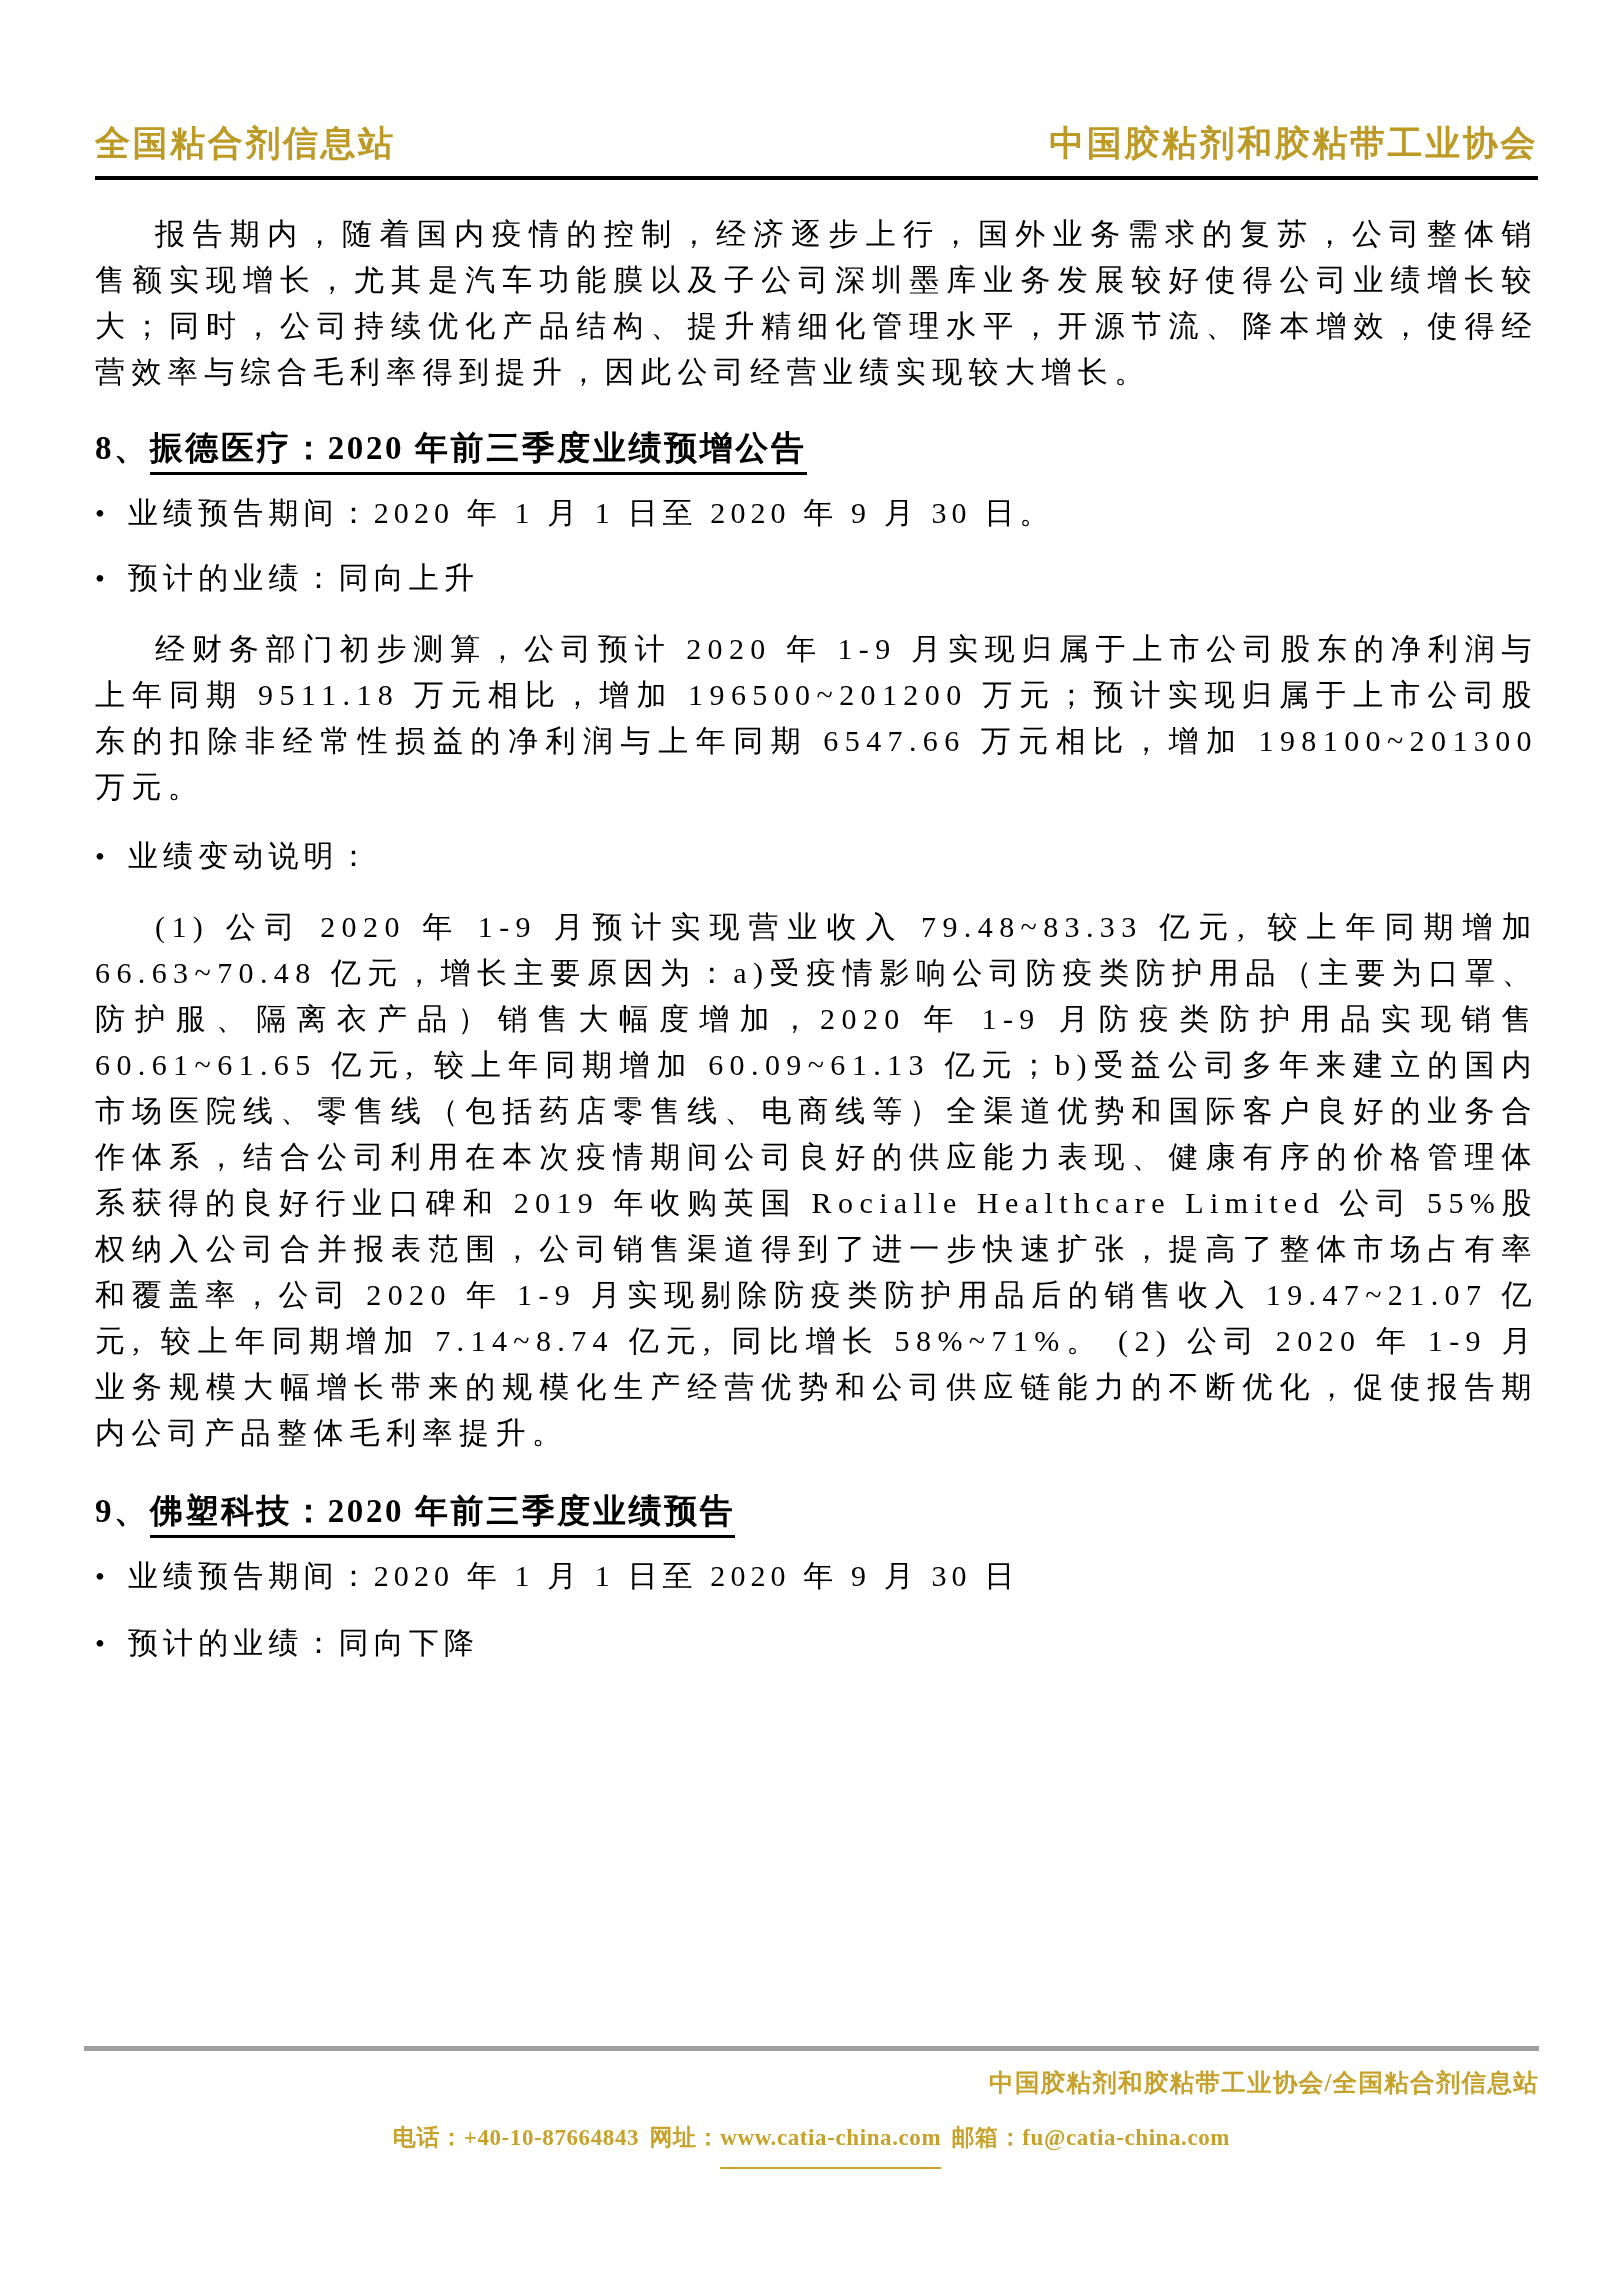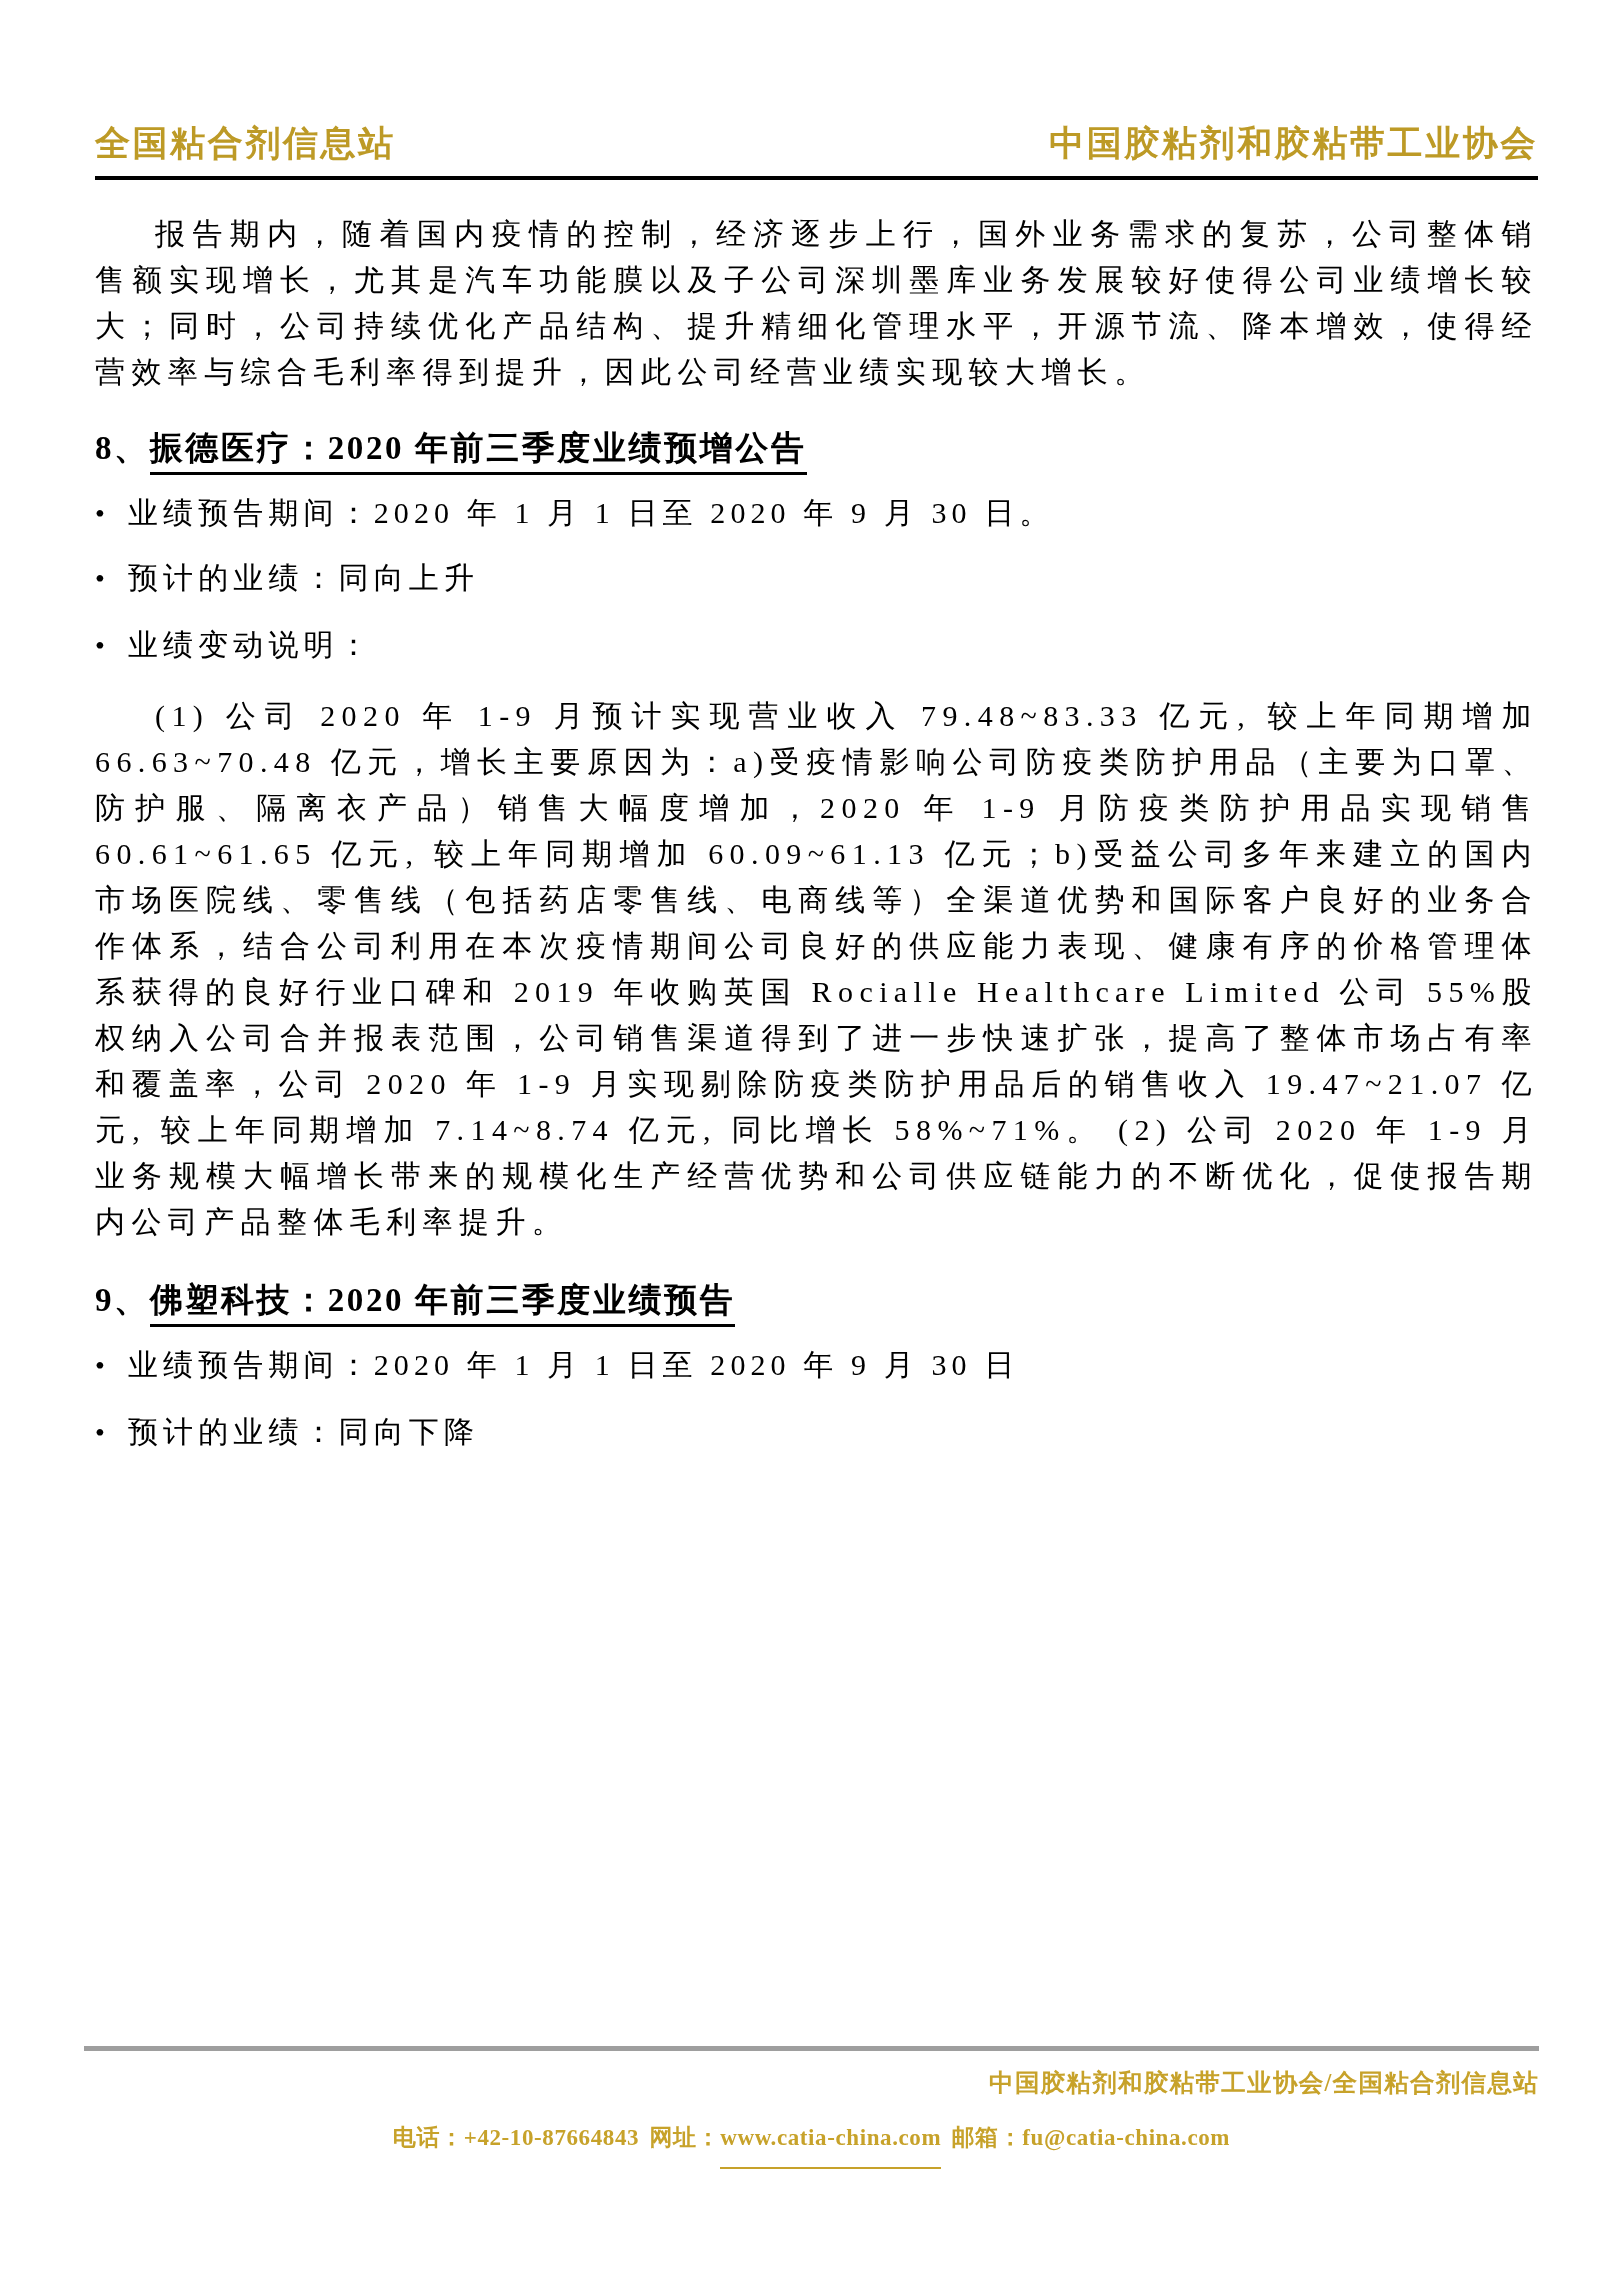--- a/index.html
+++ b/index.html
@@ -133,20 +133,21 @@
     <div class="bullet-row">
       <span class="dot">•</span>
       <span class="bullet-text">业绩预告期间：2020 年 1 月 1 日至 2020 年 9 月 30 日。</span>
     </div>
 
     <div class="bullet-row">
       <span class="dot">•</span>
       <span class="bullet-text">预计的业绩：同向上升</span>
     </div>
 
+    <p class="para">经财务部门初步测算，公司预计 2020 年 1-9 月实现归属于上市公司股东的净利润与上年同期 9511.18 万元相比，增加 196500~201200 万元；预计实现归属于上市公司股东的扣除非经常性损益的净利润与上年同期 6547.66 万元相比，增加 198100~201300 万元。</p>
 
     <div class="bullet-row" style="margin-top: 26px;">
       <span class="dot">•</span>
       <span class="bullet-text">业绩变动说明：</span>
     </div>
 
     <p class="para">(1) 公司 2020 年 1-9 月预计实现营业收入 79.48~83.33 亿元, 较上年同期增加 66.63~70.48 亿元，增长主要原因为：a)受疫情影响公司防疫类防护用品（主要为口罩、防护服、隔离衣产品）销售大幅度增加，2020 年 1-9 月防疫类防护用品实现销售 60.61~61.65 亿元, 较上年同期增加 60.09~61.13 亿元；b)受益公司多年来建立的国内市场医院线、零售线（包括药店零售线、电商线等）全渠道优势和国际客户良好的业务合作体系，结合公司利用在本次疫情期间公司良好的供应能力表现、健康有序的价格管理体系获得的良好行业口碑和 2019 年收购英国 Rocialle Healthcare Limited 公司 55%股权纳入公司合并报表范围，公司销售渠道得到了进一步快速扩张，提高了整体市场占有率和覆盖率，公司 2020 年 1-9 月实现剔除防疫类防护用品后的销售收入 19.47~21.07 亿元, 较上年同期增加 7.14~8.74 亿元, 同比增长 58%~71%。 (2) 公司 2020 年 1-9 月业务规模大幅增长带来的规模化生产经营优势和公司供应链能力的不断优化，促使报告期内公司产品整体毛利率提升。</p>
 
     <h2 class="section-heading" style="margin-top: 35px;"><span class="sec-num">9、</span><span class="sec-title">佛塑科技：2020 年前三季度业绩预告</span></h2>
 
@@ -159,18 +160,18 @@
       <span class="dot">•</span>
       <span class="bullet-text">预计的业绩：同向下降</span>
     </div>
 
   </main>
 
   <footer class="doc-footer">
     <div class="footer-rule"></div>
     <div class="footer-org">中国胶粘剂和胶粘带工业协会/全国粘合剂信息站</div>
     <div class="footer-contact">
-      <span class="lbl first">电话：</span><span>+42-10-87664843</span><span class="lbl">网址：</span><a class="site-link">www.catia-china.com</a><span class="lbl">邮箱：</span><span>fu@catia-china.com</span>
+      <span class="lbl first">电话：</span><span>+40-10-87664843</span><span class="lbl">网址：</span><a class="site-link">www.catia-china.com</a><span class="lbl">邮箱：</span><span>fu@catia-china.com</span>
     </div>
   </footer>
 
 </div>
 
 
 </body></html>

